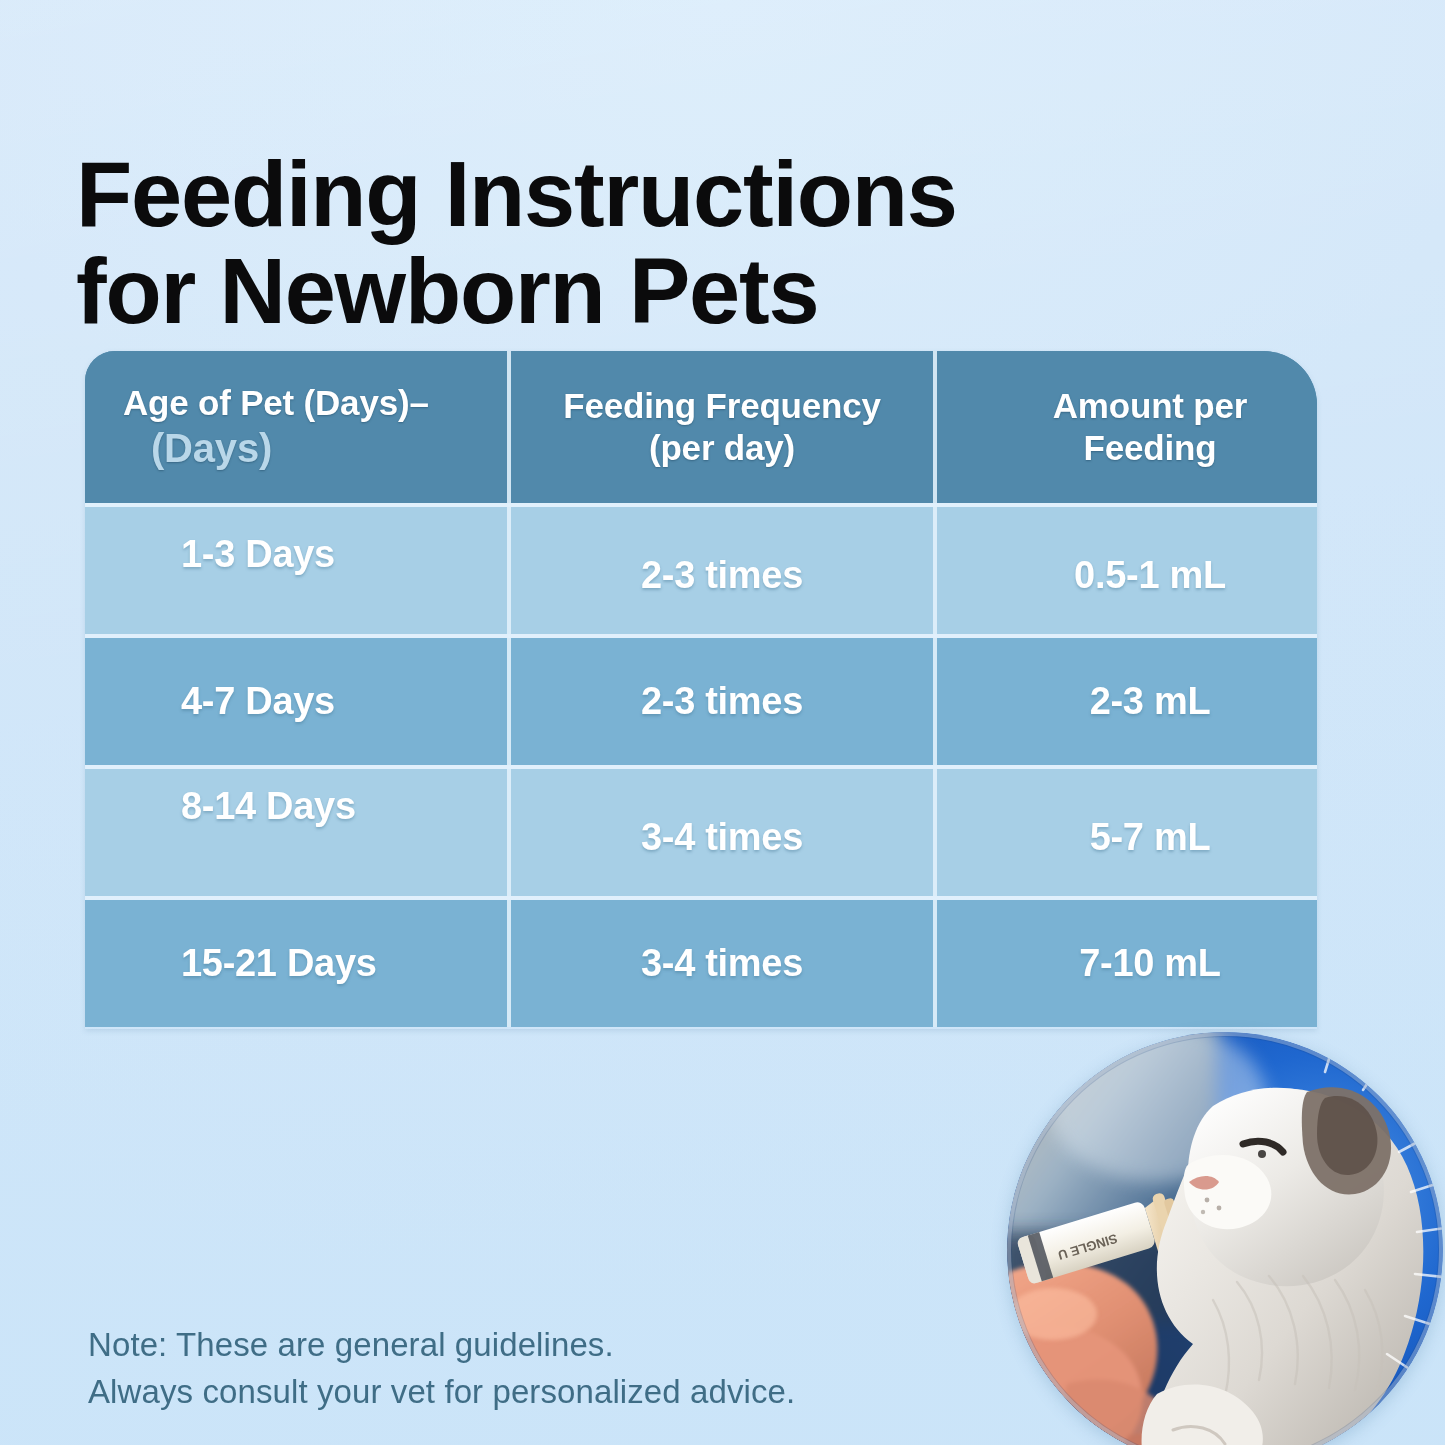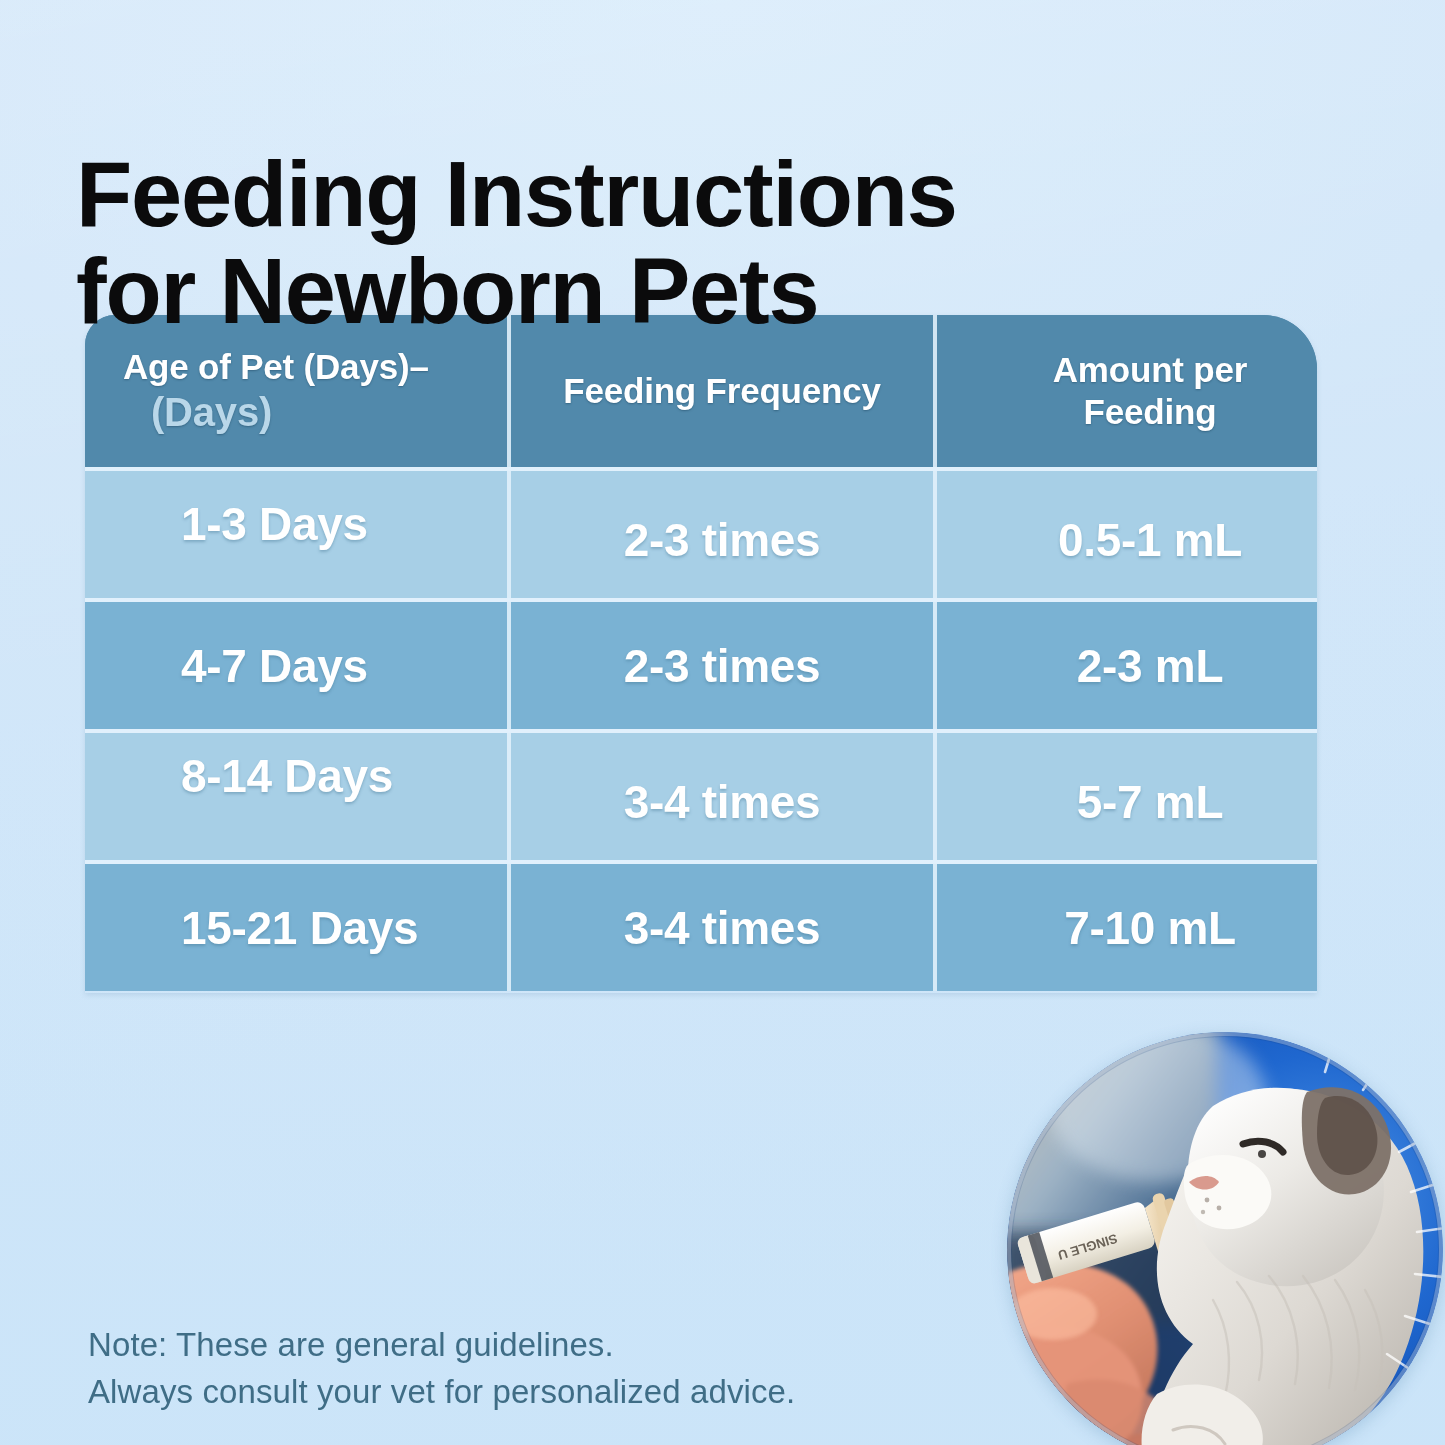--- a/index.html
+++ b/index.html
@@ -43,21 +43,21 @@
     letter-spacing: -1.2px;
     color: #0b0b0c;
     z-index: 4;
   }
   .title .l2 { display: block; }
 
   
   .table {
     position: absolute;
     left: 85px;
-    top: 315px;
+    top: 351px;
     width: 1232px;
     height: 678px;
     border-radius: 30px 54px 0 0;
     overflow: hidden;
     z-index: 3;
     box-shadow: 0 2px 5px rgba(120,160,190,0.25);
   }
 
   .row {
     display: flex;
@@ -99,21 +99,21 @@
     color: #b9d7e9;
     font-weight: 700;
     font-size: 40px;
     padding-left: 28px;
   }
   .h-main { display: block; }
 
   
   .brow { height: 131px; }
   .brow .cell {
-    font-size: 46px;
+    font-size: 38px;
     font-weight: 700;
     letter-spacing: -0.3px;
     text-shadow: 0 2px 3px rgba(60,110,140,0.38);
   }
   .brow .c1 { justify-content: flex-start; padding-left: 96px; }
 
   .tone-light .cell { background: #a7cfe6; }
   .tone-dark  .cell { background: #7ab2d3; }
 
   
@@ -163,20 +163,21 @@
   <div class="table">
 
     <div class="row hrow">
       <div class="cell c1">
         <span class="h-main">Age of Pet (Days)–</span>
         <span class="h-sub">(Days)</span>
       </div>
       <div class="cell c2">
         <div>
           <span class="h-main">Feeding Frequency</span>
+          <span style="display:block">(per day)</span>
         </div>
       </div>
       <div class="cell c3">
         <div>
           <span class="h-main">Amount per</span>
           <span style="display:block">Feeding</span>
         </div>
       </div>
     </div>
 

